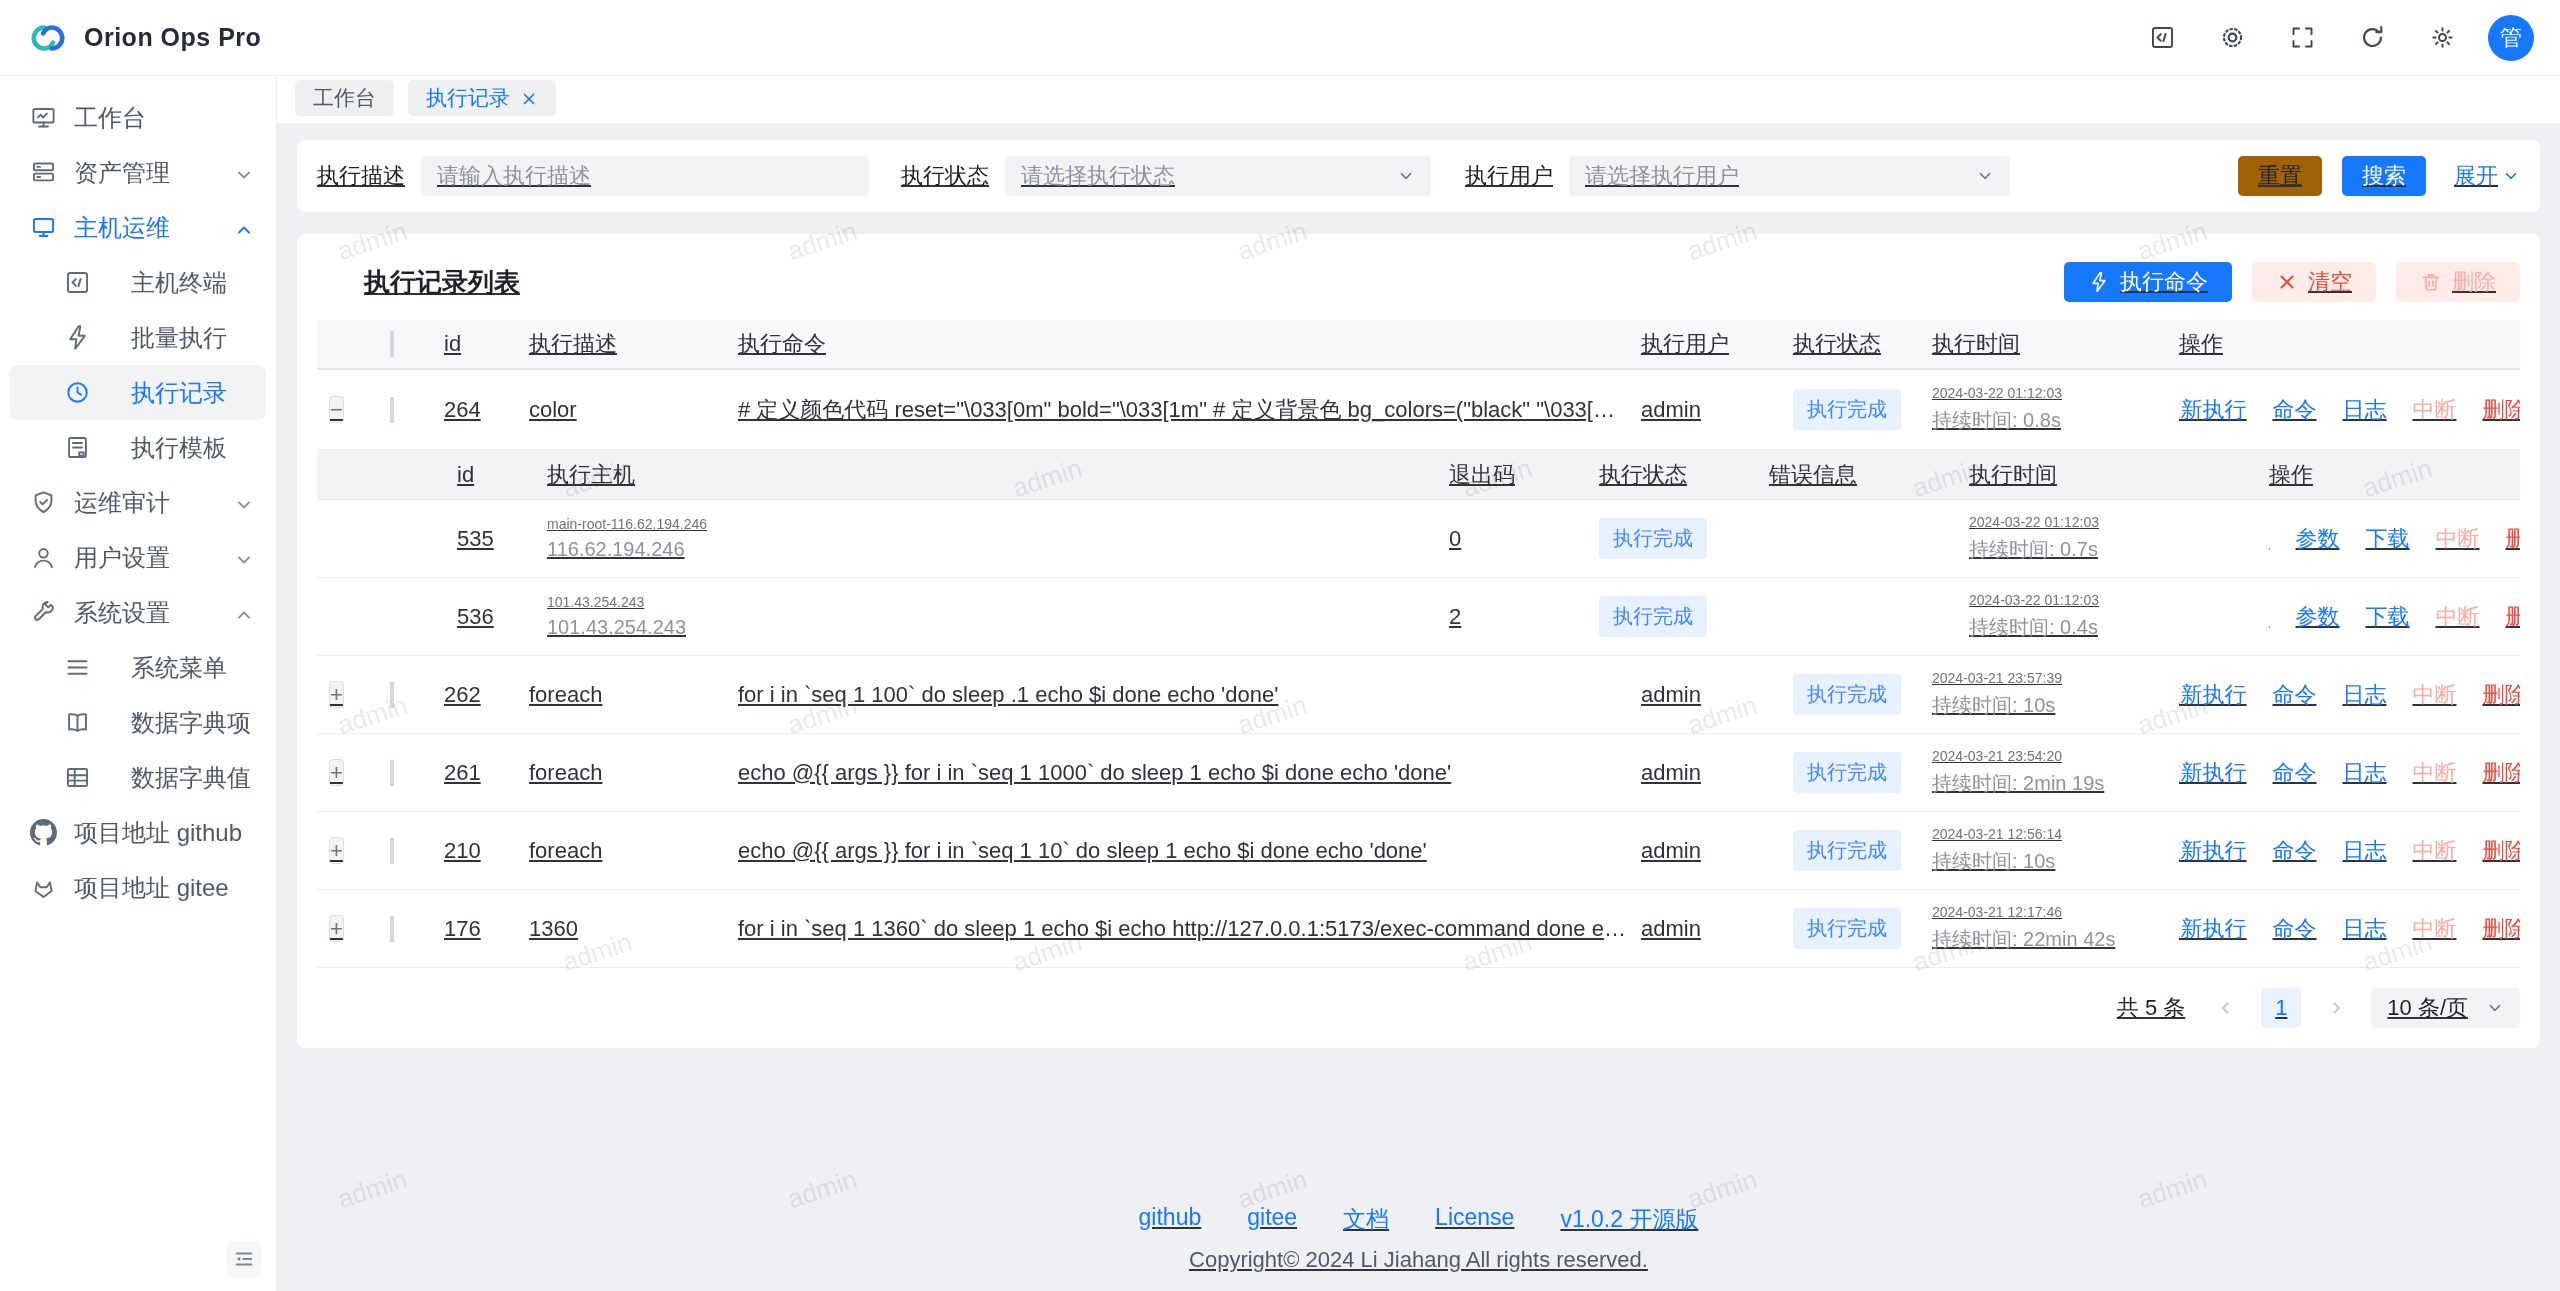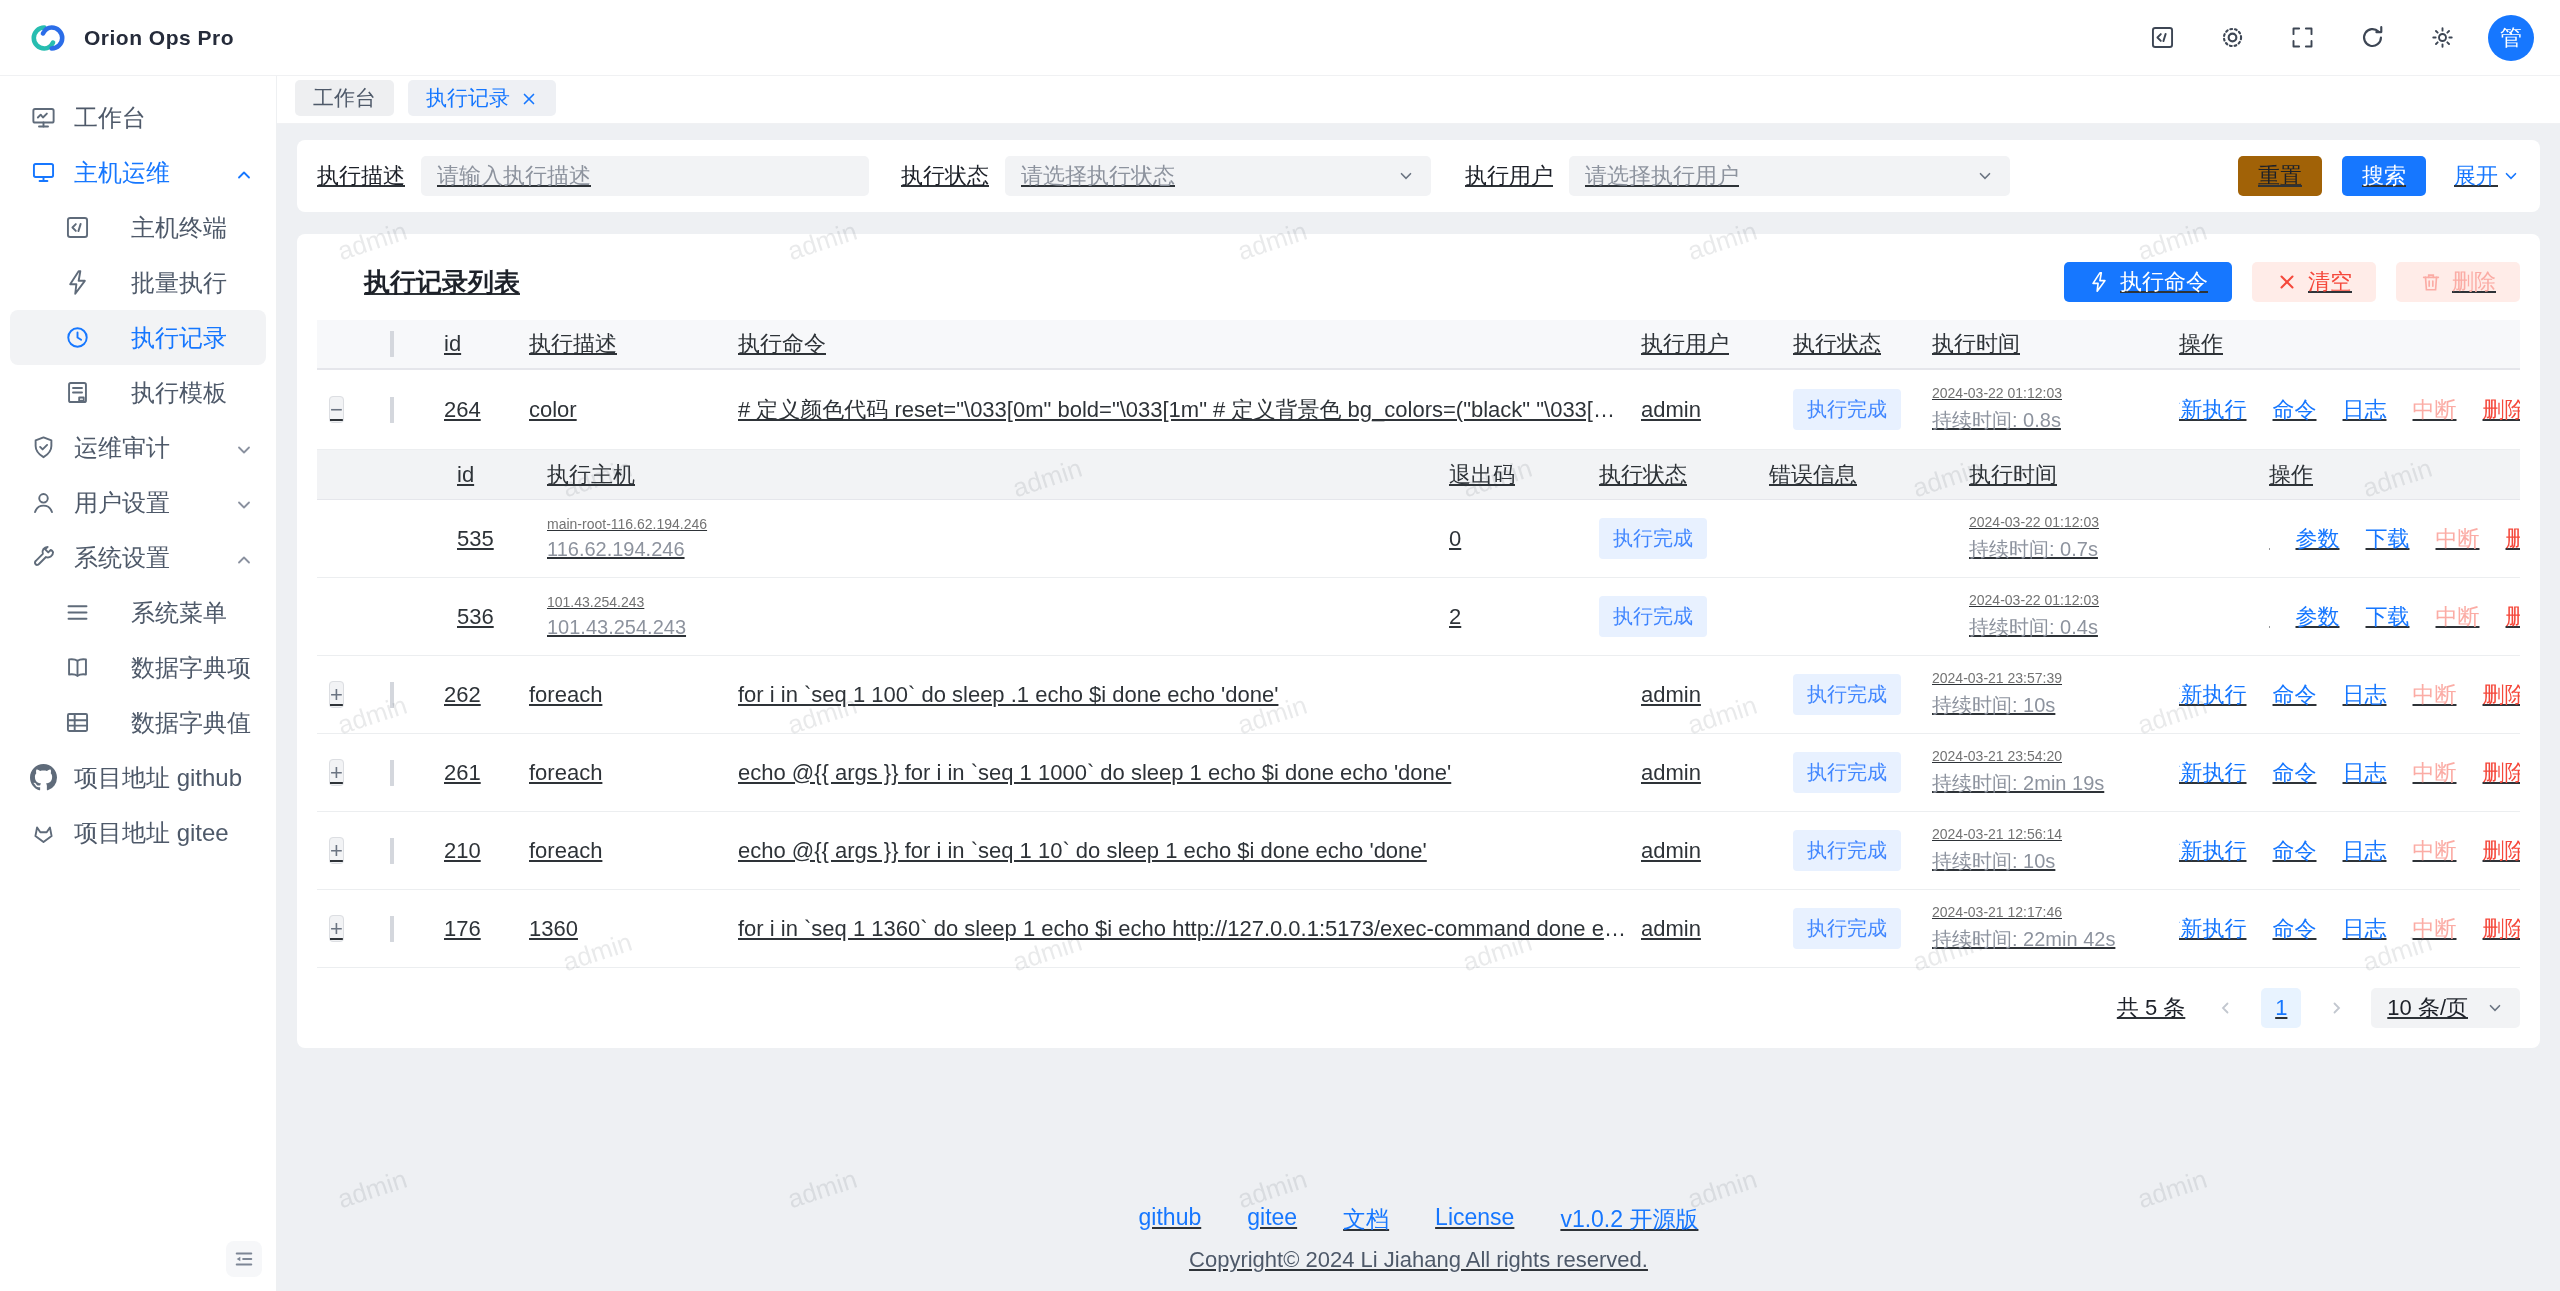--- a/index.html
+++ b/index.html
@@ -4,21 +4,21 @@
 <style>
   * { box-sizing: border-box; margin: 0; padding: 0; }
   html,body { width:2560px; height:1291px; overflow:hidden;
     font-family:"Liberation Sans","DejaVu Sans",sans-serif;
     background:#eef0f3; color:#2e3338; }
 
   
   .topbar { height:76px; background:#fff; border-bottom:1px solid #f0f1f3;
     display:flex; align-items:center; justify-content:space-between; padding:0 26px; position:relative; z-index:60;}
   .logo-wrap { display:flex; align-items:center; gap:14px; }
-  .logo-text { font-size:21px; font-weight:600; color:#252b3a; letter-spacing:.5px;}
+  .logo-text { font-size:25px; font-weight:600; color:#252b3a; letter-spacing:.5px;}
   .top-icons { display:flex; align-items:center; gap:22px; }
   .hicon { width:48px; height:48px; border-radius:50%; display:flex; align-items:center; justify-content:center;
     color:#3d4654; cursor:pointer; }
   .hicon svg { width:27px; height:27px; }
   .avatar { width:46px; height:46px; border-radius:50%; background:#1677ff; color:#fff; font-size:22px;
     display:flex; align-items:center; justify-content:center; cursor:pointer; }
 
   
   .layout { display:flex; height:1215px; }
   .sidebar { width:277px; background:#fff; border-right:1px solid #eef0f2; position:relative; flex-shrink:0; padding-top:14px;}
@@ -171,20 +171,34 @@
     <div class="side-item">
         <span class="sicon">
           <svg viewBox="0 0 24 24" fill="none" stroke="currentColor" stroke-width="1.7" stroke-linecap="round" stroke-linejoin="round">
             <rect x="3" y="4.5" width="18" height="12" rx="1.5"></rect>
             <polyline points="7 12 9.5 9.5 11.5 12 15 8.5"></polyline>
             <line x1="12" y1="16.5" x2="12" y2="20"></line>
             <line x1="8" y1="20" x2="16" y2="20"></line>
           </svg>
         </span>
         <span class="slabel">工作台</span>
+      </div>
+      <div class="side-item">
+        <span class="sicon">
+          <svg viewBox="0 0 24 24" fill="none" stroke="currentColor" stroke-width="1.7" stroke-linecap="round" stroke-linejoin="round">
+            <rect x="3.5" y="4" width="17" height="6" rx="1"></rect>
+            <rect x="3.5" y="13" width="17" height="6" rx="1"></rect>
+            <line x1="6.5" y1="7" x2="9" y2="7"></line>
+            <line x1="6.5" y1="16" x2="9" y2="16"></line>
+          </svg>
+        </span>
+        <span class="slabel">资产管理</span>
+        <span class="chev"><svg viewBox="0 0 24 24" fill="none" stroke="currentColor" stroke-width="2.2" stroke-linecap="round" stroke-linejoin="round">
+            <polyline points="6 9 12 15 18 9"></polyline>
+          </svg></span>
       </div>
       <div class="side-item active-group">
         <span class="sicon">
           <svg viewBox="0 0 24 24" fill="none" stroke="currentColor" stroke-width="1.7" stroke-linecap="round" stroke-linejoin="round">
             <rect x="3.5" y="4.5" width="17" height="11.5" rx="1.5"></rect>
             <line x1="12" y1="16" x2="12" y2="19.5"></line>
             <line x1="8.5" y1="19.5" x2="15.5" y2="19.5"></line>
           </svg>
         </span>
         <span class="slabel">主机运维</span>

